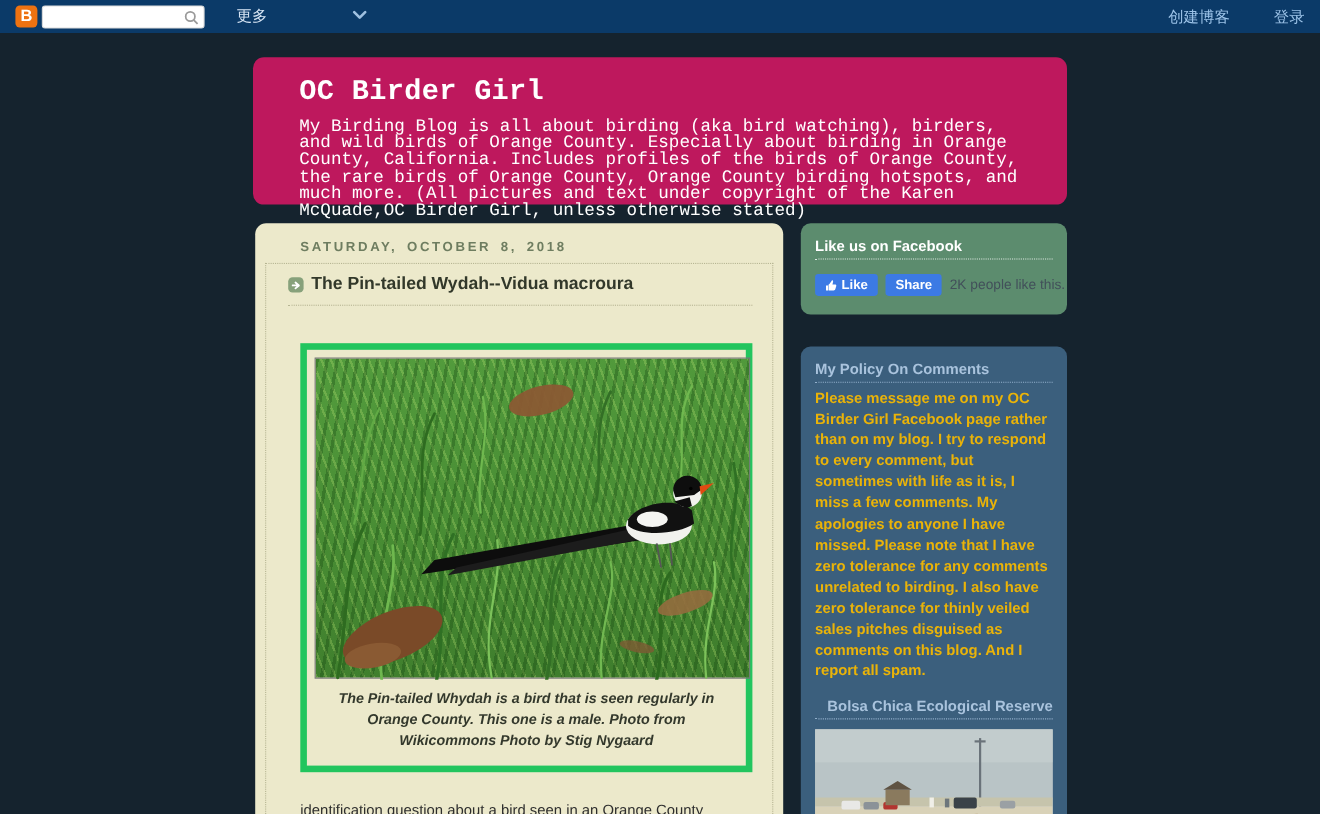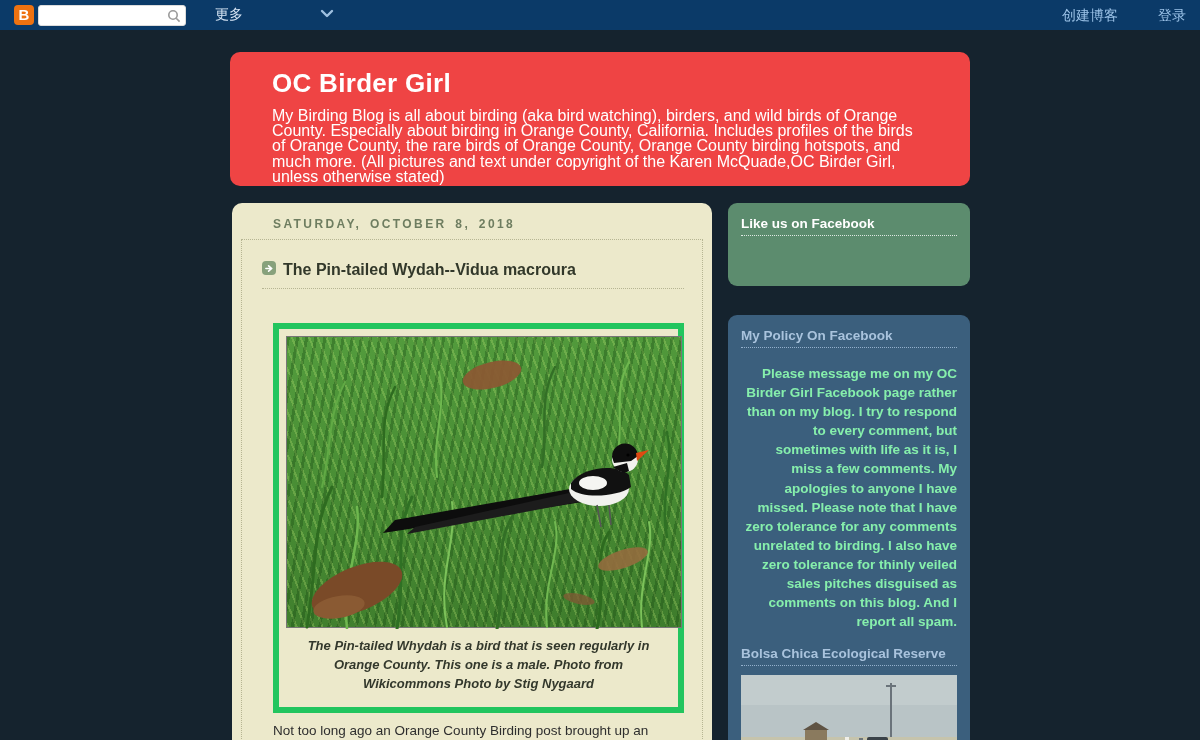--- a/index.html
+++ b/index.html
@@ -11,29 +11,29 @@
   .blogger-logo { position:absolute; left:14px; top:5px; width:20px; height:20px; background:#ee7211; border-radius:4px; color:#fff; font-weight:bold; font-size:15px; text-align:center; line-height:20px; }
   .search-wrap { position:absolute; left:38px; top:5px; width:148px; height:21px; background:#fff; border-radius:3px; border:1px solid #dcdcdc; }
   .search-wrap input { position:absolute; left:4px; top:1px; width:120px; height:17px; border:none; outline:none; font-size:12px; background:transparent; }
   .search-wrap svg { position:absolute; right:4px; top:3px; }
   .nav-more { position:absolute; left:200px; top:6px; color:#d8e6f5; font-size:14px; cursor:pointer;margin-left:15px; }
   .nav-chevron { position:absolute; left:320px; top:9px; }
   .nav-links { position:absolute; right:14px; top:7px; display:flex; gap:40px; }
   .nav-links a { color:#9cc3e8; font-size:14px; text-decoration:none; cursor:pointer; }
 
   
-  .header-box { position:absolute; left:230px; top:52px; width:740px; height:134px; background:#ef4444; border-radius:10px; color:#fff; }
+  .header-box { position:absolute; left:230px; top:52px; width:740px; height:134px; background:#be185d; border-radius:10px; color:#fff;font-family:Liberation Mono, monospace; }
   .header-title { position:absolute; left:42px; top:16px; font-size:26px; font-weight:bold; letter-spacing:.3px; }
   .header-desc { position:absolute; left:42px; top:56px; width:656px; font-size:16px; line-height:15.2px; font-weight:500; }
 
   
   .post-card { position:absolute; left:232px; top:203px; width:480px; height:560px; background:#ece9cb; border-radius:10px 10px 0 0; }
   .post-date { margin:14px 9px 0 41px; padding-bottom:8px; color:#6e7d60; font-size:12px; font-weight:bold; letter-spacing:2.4px; word-spacing:3px; }
   .post-body { margin:0 9px; border:1px dotted #b6b593; border-bottom:none; padding:0 18px 0 31px; min-height:500px; }
-  .title-row { display:flex; align-items:flex-start; gap:7px; padding:8px 0 9px; border-bottom:1px dotted #b6b593; margin:13px 0 0 -11px; }
+  .title-row { display:flex; align-items:center; gap:7px; padding:8px 0 9px; border-bottom:1px dotted #b6b593; margin:2px 0 0 -11px; }
   .title-icon { width:14px; height:14px; border-radius:4px; background:#87a17b; color:#fff; flex:0 0 auto; display:flex; align-items:center; justify-content:center; }
   .post-title { font-size:16px; font-weight:bold; color:#32382a; }
   .figure-box { margin-top:34px; border:6px solid #22c55e; padding:7px 7px 14px; }
   .bird-photo { width:396px; height:292px; position:relative; border:1px solid #777;
     background:
       repeating-linear-gradient(100deg, rgba(16,62,12,.30) 0 3px, rgba(0,0,0,0) 3px 9px),
       repeating-linear-gradient(68deg, rgba(198,235,122,.25) 0 2px, rgba(0,0,0,0) 2px 8px),
       linear-gradient(175deg, #539c3d 0%, #478b33 55%, #3e7c2c 100%);
   }
   .bird-photo svg { position:absolute; left:0; top:0; }
@@ -42,22 +42,22 @@
 
   
   .fb-box { position:absolute; left:728px; top:203px; width:242px; height:83px; background:#5c8c6e; border-radius:9px; padding:13px 13px 0; overflow:hidden; }
   .fb-title { color:#fff; font-size:13.5px; font-weight:bold; padding-bottom:4px; border-bottom:1px dotted rgba(255,255,255,.8); }
   .fb-row { margin-top:13px; display:flex; align-items:center; gap:7px; white-space:nowrap; }
   .fb-btn { height:20px; background:#3c7ae4; border:none; border-radius:3px; color:#fff; font-size:12px; font-weight:bold; display:flex; align-items:center; gap:4px; padding:0 9px; cursor:pointer; font-family:"Liberation Sans",sans-serif; }
   .fb-social { font-size:12.5px; color:#42505a; }
 
   .side-box { position:absolute; left:728px; top:315px; width:242px; height:460px; background:#3b5f7d; border-radius:9px 9px 0 0; padding:13px; }
   .side-title { color:#a9c3dd; font-size:13.5px; font-weight:bold; padding-bottom:4px; border-bottom:1px dotted #93b0cc; }
-  .side-text { margin-top:16px; color:#86efac; font-size:13.5px; font-weight:bold; line-height:19.1px;text-align:right; }
-  .side-title2 { margin-top:15px; }
+  .side-text { margin-top:4px; color:#eab308; font-size:13.5px; font-weight:bold; line-height:19.1px; }
+  .side-title2 { margin-top:15px;text-align:right; }
   .bolsa-photo { margin-top:9px; width:216px; height:150px; position:relative; background:#b9c4c6; }
   .bolsa-photo svg { position:absolute; left:0; top:0; }
 </style>
 </head>
 <body>
 
 <div class="navbar">
   <div class="blogger-logo">B</div>
   <div class="search-wrap">
     <input value="" style="">
@@ -133,32 +133,45 @@
             <circle cx="341" cy="118" r="1.6" fill="#000"></circle>
             <line x1="310" y1="168" x2="314" y2="190" stroke="#555" stroke-width="1.6"></line>
             <line x1="322" y1="168" x2="324" y2="188" stroke="#555" stroke-width="1.6"></line>
           </g>
         </svg>
       </div>
       <div class="figure-caption">The Pin-tailed Whydah is a bird that is seen regularly in Orange County. This one is a male. Photo from Wikicommons Photo by Stig Nygaard</div>
     </div>
 
     <div class="post-text">
-      <span>Not too long ago an Orange County Birding post brought up an</span><br>
+      <br>
       <span>identification question about a bird seen in an Orange County garden</span>
     </div>
   </div>
 </div>
 
 <div class="fb-box">
   <div class="fb-title">Like us on Facebook</div>
+  <div class="fb-row">
+    <button class="fb-btn">
+      <svg width="11" height="11" viewBox="0 0 12 12">
+        <path d="M1,6 h2 v5 H1 Z M3.5,11 h5 c1,0 1.6,-0.6 1.8,-1.4 l0.9,-3 c0.2,-0.9 -0.3,-1.6 -1.2,-1.6 H7.4 L8,2.4 C8.2,1.4 7.6,0.8 6.8,1 L4.6,4.4 L3.5,5.2 Z" fill="#fff"></path>
+      </svg>
+      <span>Like</span>
+    </button>
+    <button class="fb-btn">
+      <span>Share</span>
+    </button>
+    <span class="fb-social">2K people like this.</span>
+
+  </div>
 </div>
 
 <div class="side-box">
-  <div class="side-title">My Policy On Facebook</div>
+  <div class="side-title">My Policy On Comments</div>
   <div class="side-text">Please message me on my OC Birder Girl Facebook page rather than on my blog. I try to respond to every comment, but sometimes with life as it is, I miss a few comments. My apologies to anyone I have missed. Please note that I have zero tolerance for any comments unrelated to birding. I also have zero tolerance for thinly veiled sales pitches disguised as comments on this blog. And I report all spam.</div>
 
   <div class="side-title side-title2">Bolsa Chica Ecological Reserve</div>
   <div class="bolsa-photo">
     <svg width="216" height="150" viewBox="0 0 216 150">
       <rect x="0" y="0" width="216" height="78" fill="#b9c4c6"></rect>
       <rect x="0" y="0" width="216" height="30" fill="#c2cccd"></rect>
 
       <rect x="149" y="8" width="2" height="70" fill="#6a737a"></rect>
       <rect x="145" y="10" width="10" height="2" fill="#6a737a"></rect>

